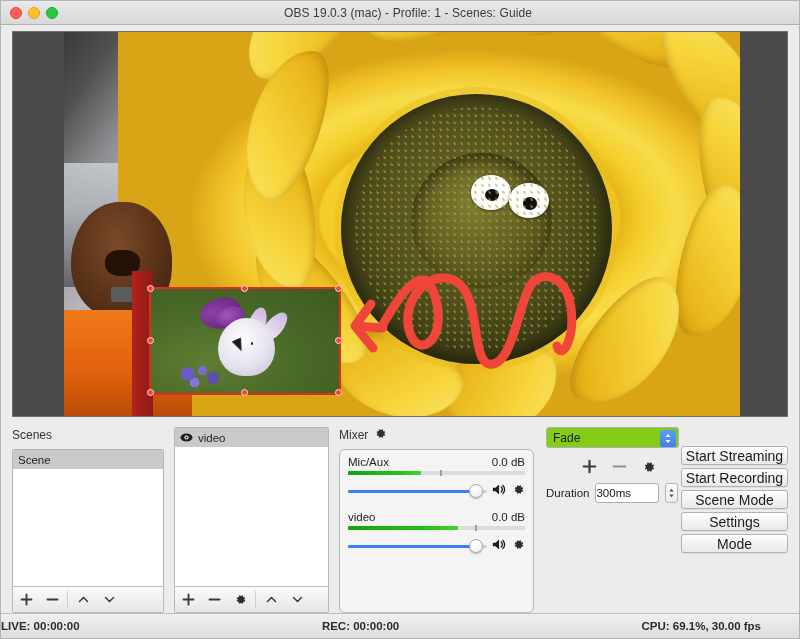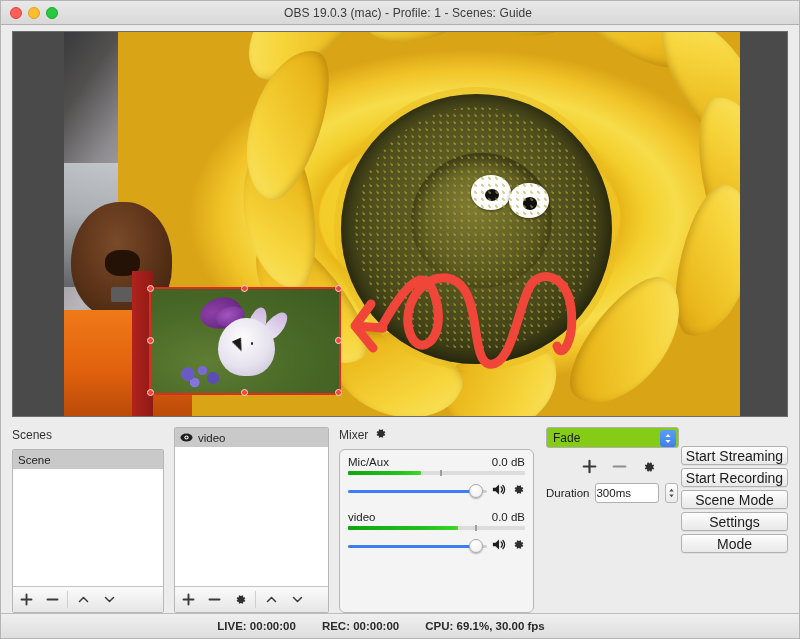--- a/index.html
+++ b/index.html
@@ -329,21 +329,21 @@
     font-size: 14px; color: #1b1b1b;
     display: flex; align-items: center; justify-content: center;
     box-shadow: 0 1px 0 rgba(0,0,0,.05);
   }
 
   
   .statusbar {
     flex: 0 0 25px; height: 25px;
     background: linear-gradient(to bottom, #efefef 0%, #dedede 100%);
     border-top: 1px solid #bdbdbd;
-    display: flex; align-items: center; justify-content: center;
+    display: flex; align-items: center; justify-content: space-between;
     gap: 26px; padding-right: 38px;
     font-size: 11.5px; color: #2b2b2b; font-weight: bold;
   }
 </style>
 </head>
 <body>
 
 <div class="window">
 
   <div class="titlebar">

